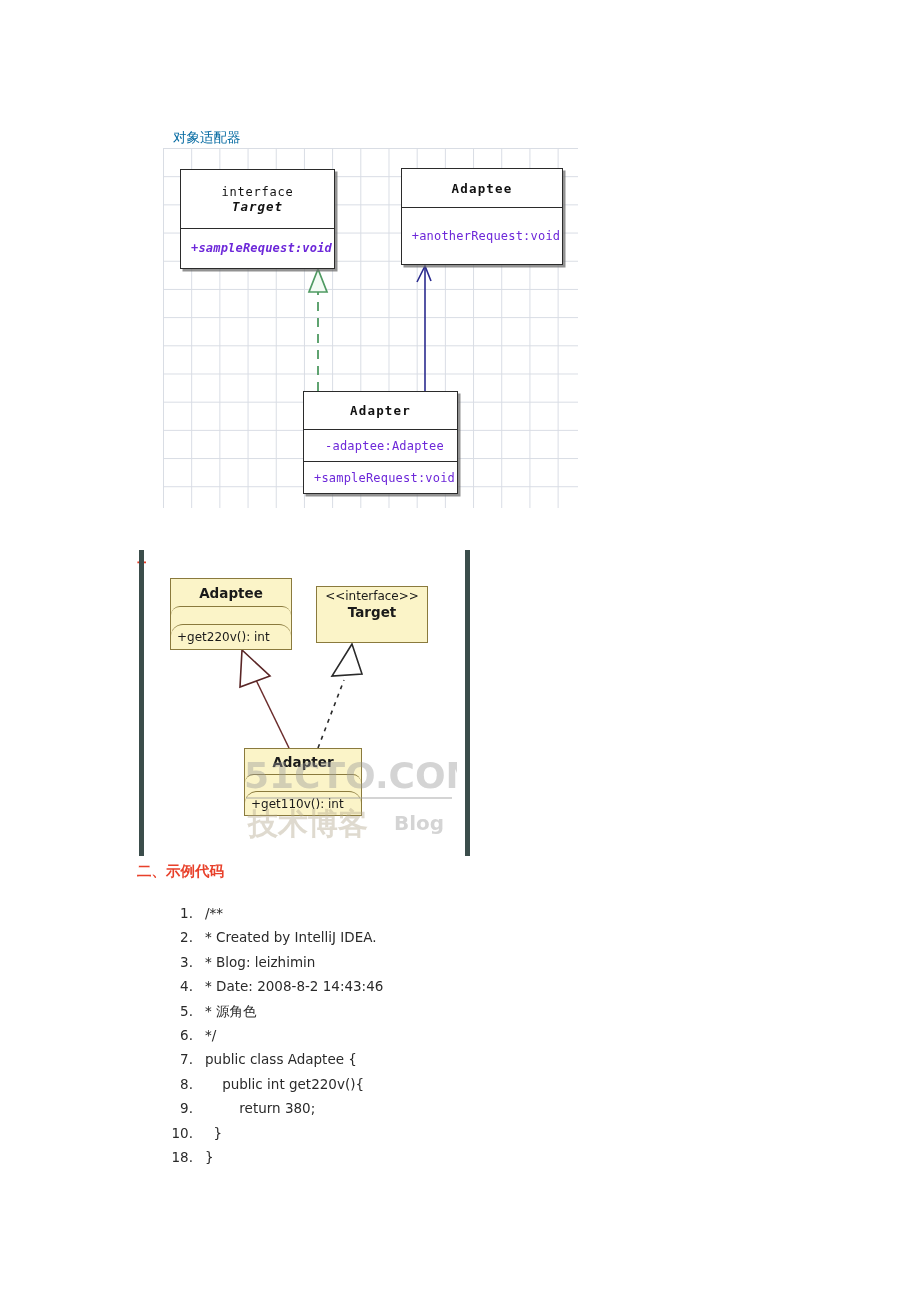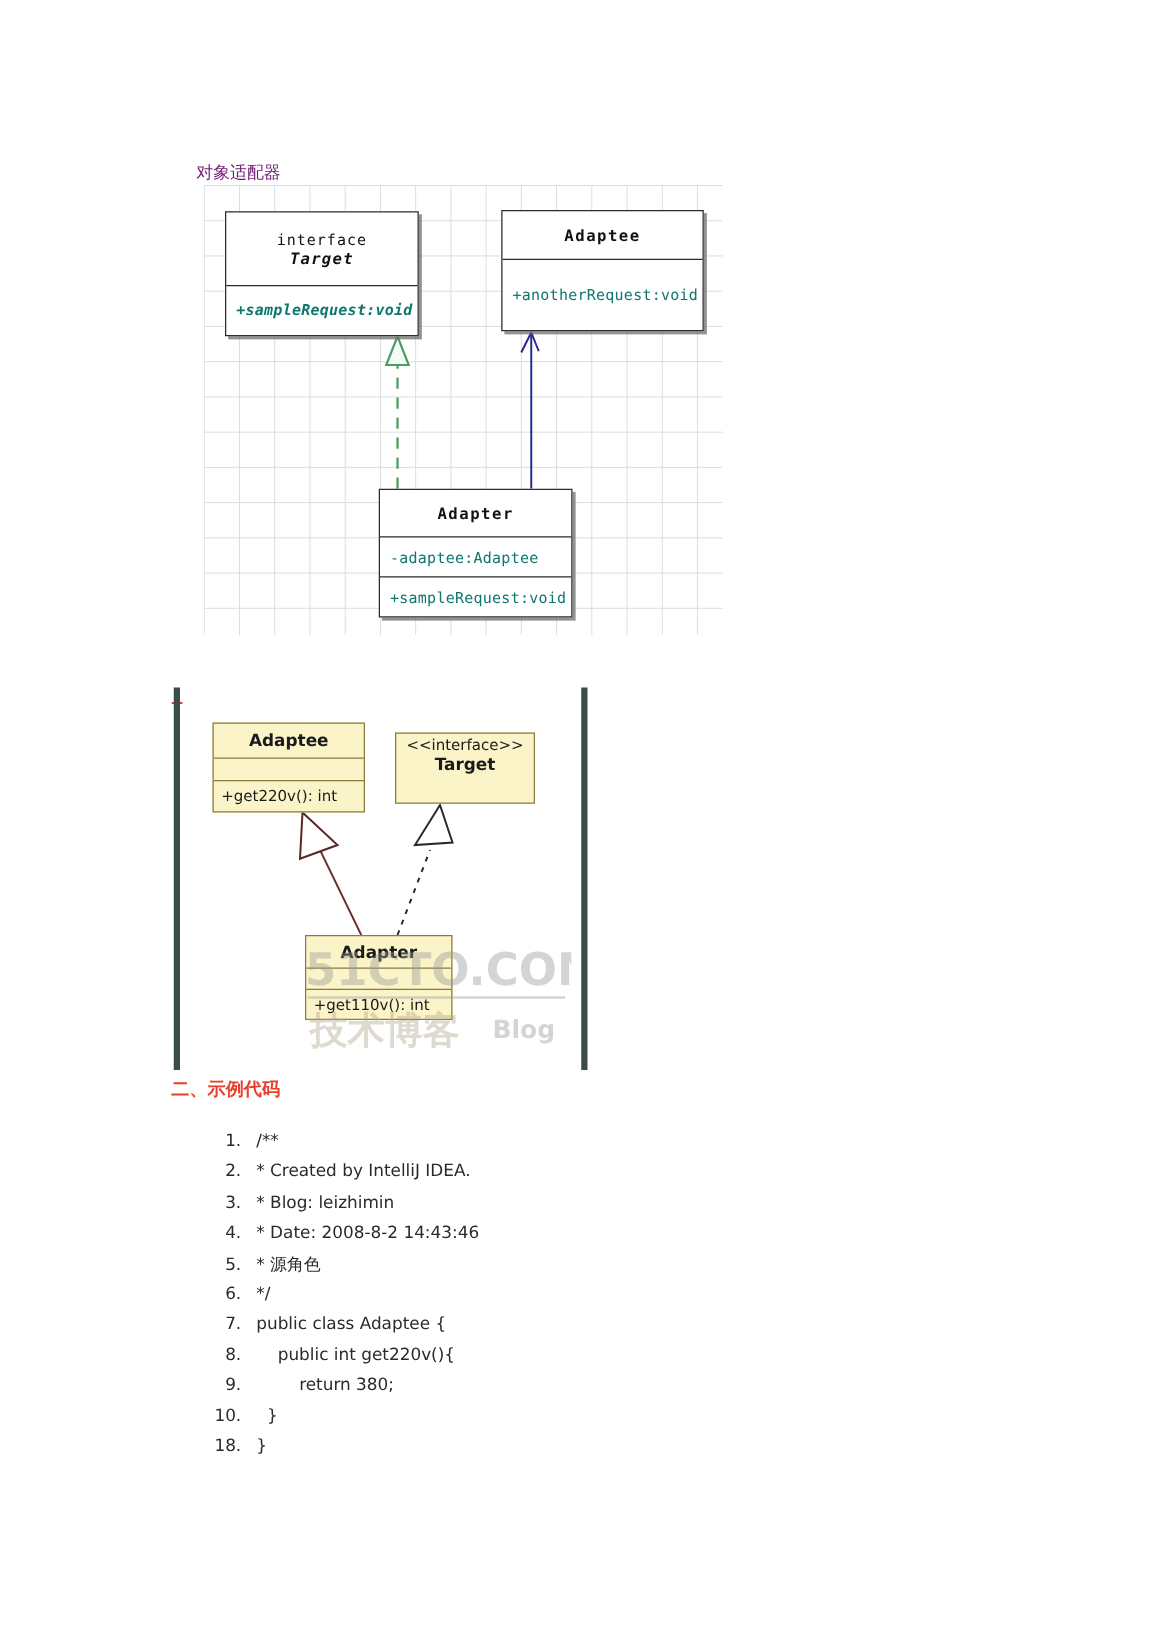--- a/index.html
+++ b/index.html
@@ -18,24 +18,24 @@
   
   #diagram-one {
     position: absolute;
     left: 0;
     top: 0;
     width: 920px;
     height: 520px;
   }
   #diagram-one-title {
     position: absolute;
-    left: 157px;
+    left: 173px;
     top: 129px;
     font-size: 13.5px;
-    color: #701a75;
+    color: #0369a1;
     letter-spacing: 0px;
     white-space: nowrap;
     font-family: "DejaVu Sans", sans-serif;
   }
   #grid-canvas {
     position: absolute;
     left: 163px;
     top: 148px;
     width: 415px;
     height: 360px;
@@ -53,20 +53,21 @@
     box-shadow: 2.5px 2.5px 0 0 rgba(110,110,110,0.75);
     box-sizing: border-box;
     font-family: "DejaVu Sans Mono", monospace;
   }
   .uml-box .sect {
     box-sizing: border-box;
     display: flex;
     align-items: center;
     justify-content: center;
     flex-direction: column;
+    text-align: center;
   }
   .uml-box .sect + .sect { border-top: 1.6px solid #2b2b2b; }
   .uml-box .nm {
     font-weight: bold;
     font-size: 12.5px;
     letter-spacing: 1.2px;
     color: #111;
   }
   .uml-box .stereo {
     font-size: 12px;
@@ -75,21 +76,21 @@
   }
   .uml-box .ital {
     font-style: italic;
     font-weight: bold;
     font-size: 12.5px;
     letter-spacing: 1px;
     color: #111;
   }
   .uml-box .mem {
     font-size: 12px;
-    color: #0f766e;
+    color: #6d28d9;
     letter-spacing: 0.2px;
     width: 100%;
     padding-left: 8px;
     box-sizing: border-box;
     align-items: flex-start;
   }
   .uml-box .mem.ital-mem {
     font-style: italic;
     font-weight: bold;
   }
@@ -162,21 +163,21 @@
     box-sizing: border-box;
     z-index: 3;
   }
   .uml2 .sect2 {
     box-sizing: border-box;
     display: flex;
     align-items: center;
     justify-content: center;
     flex-direction: column;
   }
-  .uml2 .sect2 + .sect2 { border-top: 1.4px solid #8a7a3d; }
+  .uml2 .sect2 + .sect2 { border-top: 1.4px solid #8a7a3d; border-radius: 12px; }
   .uml2 .nm2 {
     font-weight: bold;
     font-size: 13.5px;
     color: #1a1a1a;
     font-family: "DejaVu Sans", sans-serif;
   }
   .uml2 .stereo2 {
     font-size: 12px;
     color: #1a1a1a;
     font-family: "DejaVu Sans", sans-serif;

